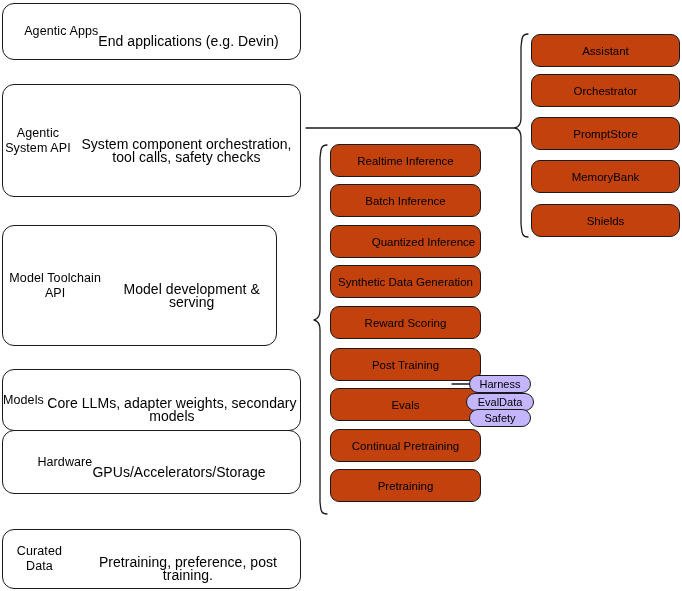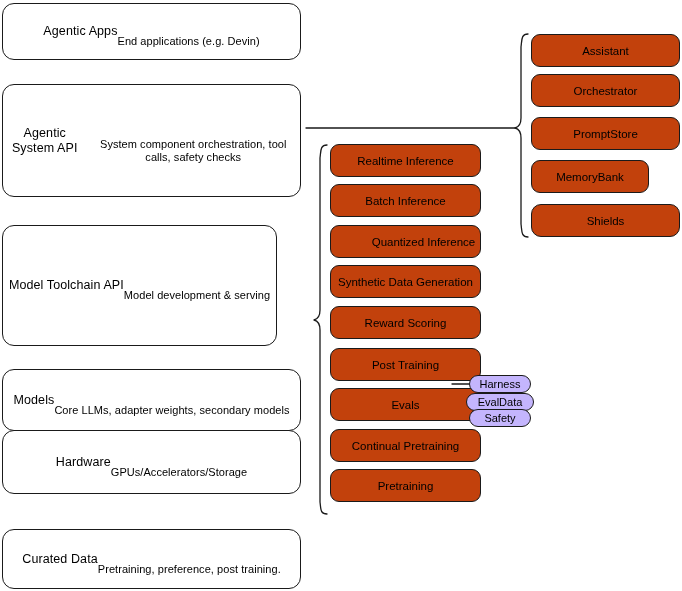--- a/index.html
+++ b/index.html
@@ -30,21 +30,21 @@
     justify-content: center;
     text-align: center;
   }
   .stack-title {
     font-size: 12.5px;
     line-height: 15px;
     color: #000;
     letter-spacing: 0.1px;
   }
   .stack-sub {
-    font-size: 11px;
+    font-size: 14px;
     line-height: 13px;
     color: #000;
     margin-top: 20px;
     letter-spacing: 0.05px;
   }
   .cap-box {
     position: absolute;
     box-sizing: border-box;
     border: 1.3px solid #1a1a1a;
     border-radius: 9px;
@@ -193,20 +193,20 @@
 
   <div class="cap-box" style="left:531px; top:34px;  width:149px; height:33px;">
     <span>Assistant</span>
   </div>
   <div class="cap-box" style="left:531px; top:74px;  width:149px; height:33px;">
     <span>Orchestrator</span>
   </div>
   <div class="cap-box" style="left:531px; top:117px; width:149px; height:33px;">
     <span>PromptStore</span>
   </div>
-  <div class="cap-box" style="left:531px; top:160px; width:118px; height:33px;">
+  <div class="cap-box" style="left:531px; top:160px; width:149px; height:33px;">
     <span>MemoryBank</span>
   </div>
   <div class="cap-box" style="left:531px; top:204px; width:149px; height:33px;border-radius:10px;">
     <span>Shields</span>
   </div>
 
 </div>
 
 </body></html>

